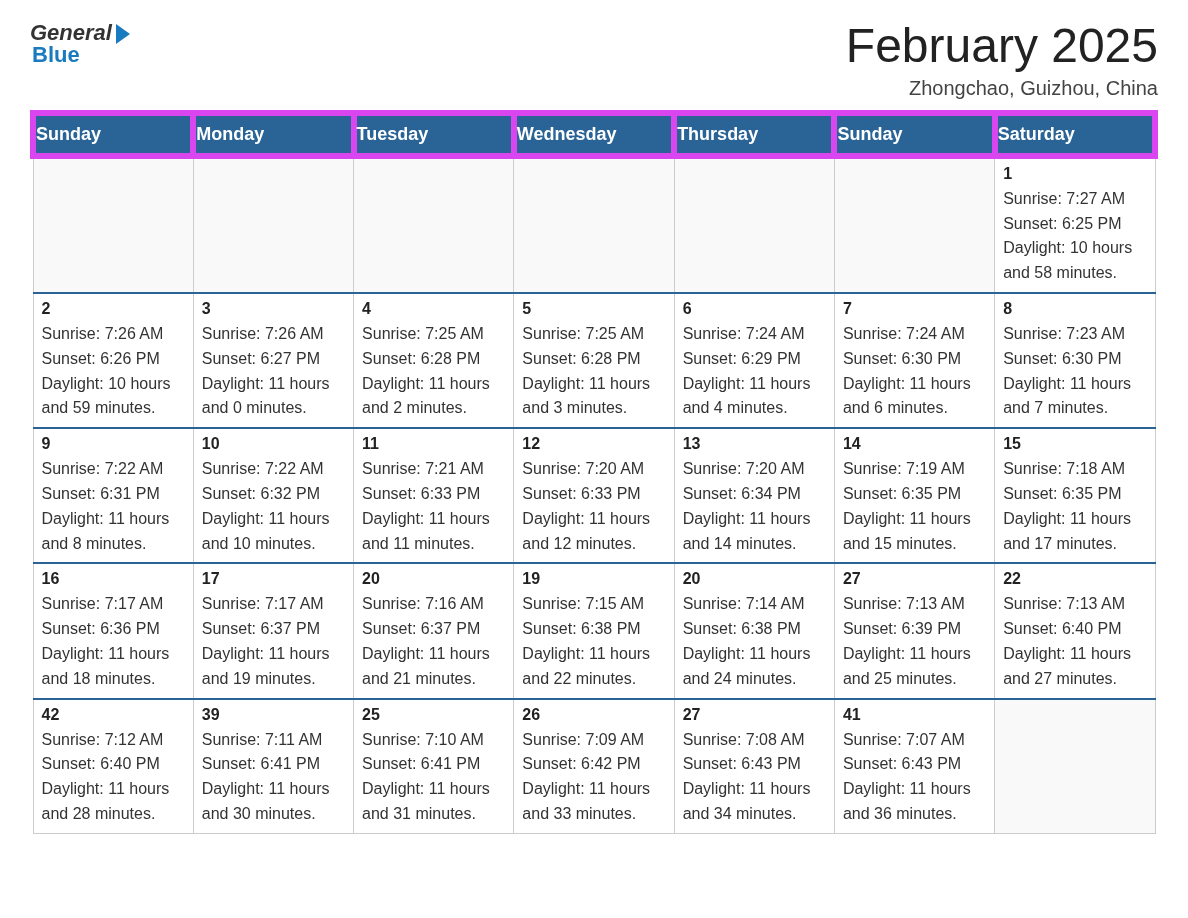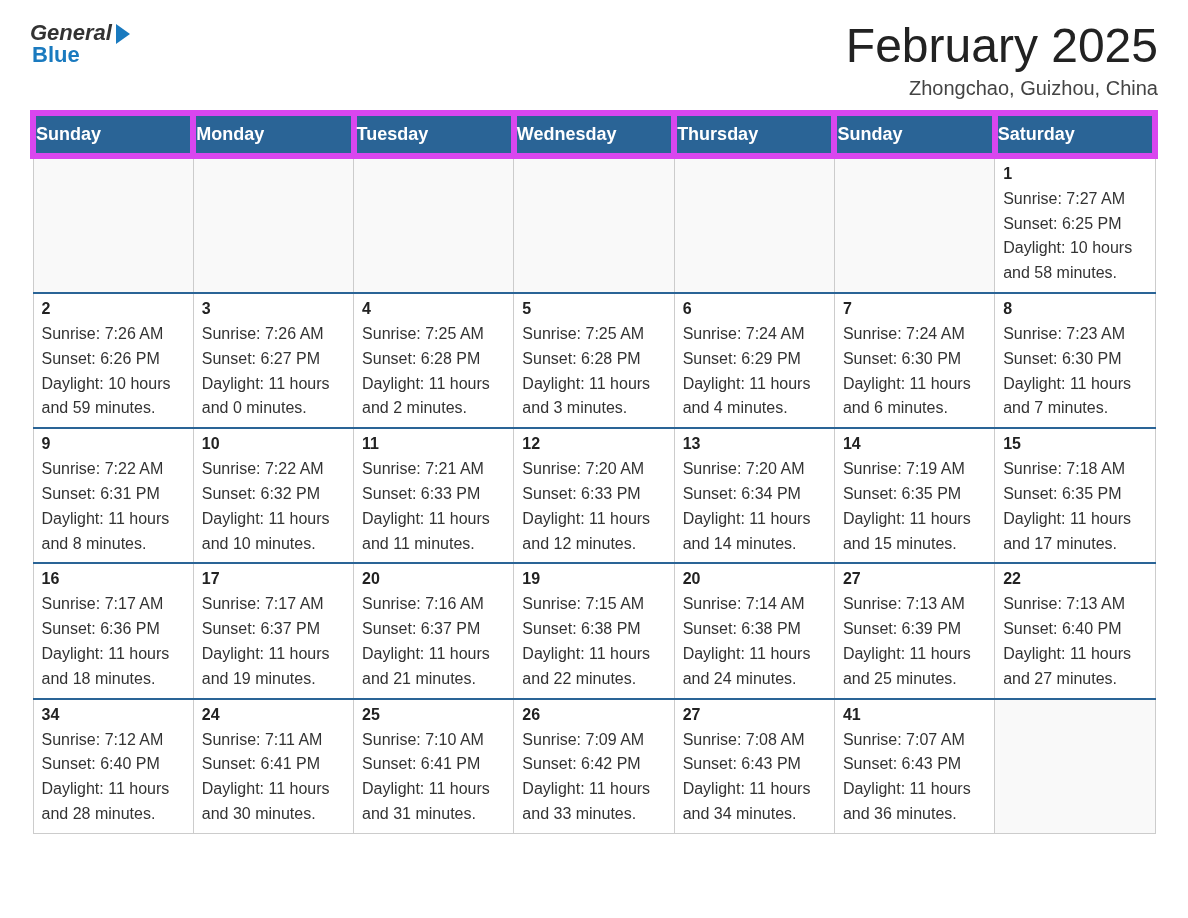--- a/index.html
+++ b/index.html
@@ -231,25 +231,25 @@
           <span class="day-number">27</span>
           <div class="day-info">Sunrise: 7:13 AM<br>Sunset: 6:39 PM<br>Daylight: 11 hours and 25 minutes.</div>
         </td>
         <td>
           <span class="day-number">22</span>
           <div class="day-info">Sunrise: 7:13 AM<br>Sunset: 6:40 PM<br>Daylight: 11 hours and 27 minutes.</div>
         </td>
       </tr>
       <tr class="row-separator">
         <td>
-          <span class="day-number">34</span>
+          <span class="day-number">42</span>
           <div class="day-info">Sunrise: 7:12 AM<br>Sunset: 6:40 PM<br>Daylight: 11 hours and 28 minutes.</div>
         </td>
         <td>
-          <span class="day-number">24</span>
+          <span class="day-number">39</span>
           <div class="day-info">Sunrise: 7:11 AM<br>Sunset: 6:41 PM<br>Daylight: 11 hours and 30 minutes.</div>
         </td>
         <td>
           <span class="day-number">25</span>
           <div class="day-info">Sunrise: 7:10 AM<br>Sunset: 6:41 PM<br>Daylight: 11 hours and 31 minutes.</div>
         </td>
         <td>
           <span class="day-number">26</span>
           <div class="day-info">Sunrise: 7:09 AM<br>Sunset: 6:42 PM<br>Daylight: 11 hours and 33 minutes.</div>
         </td>

